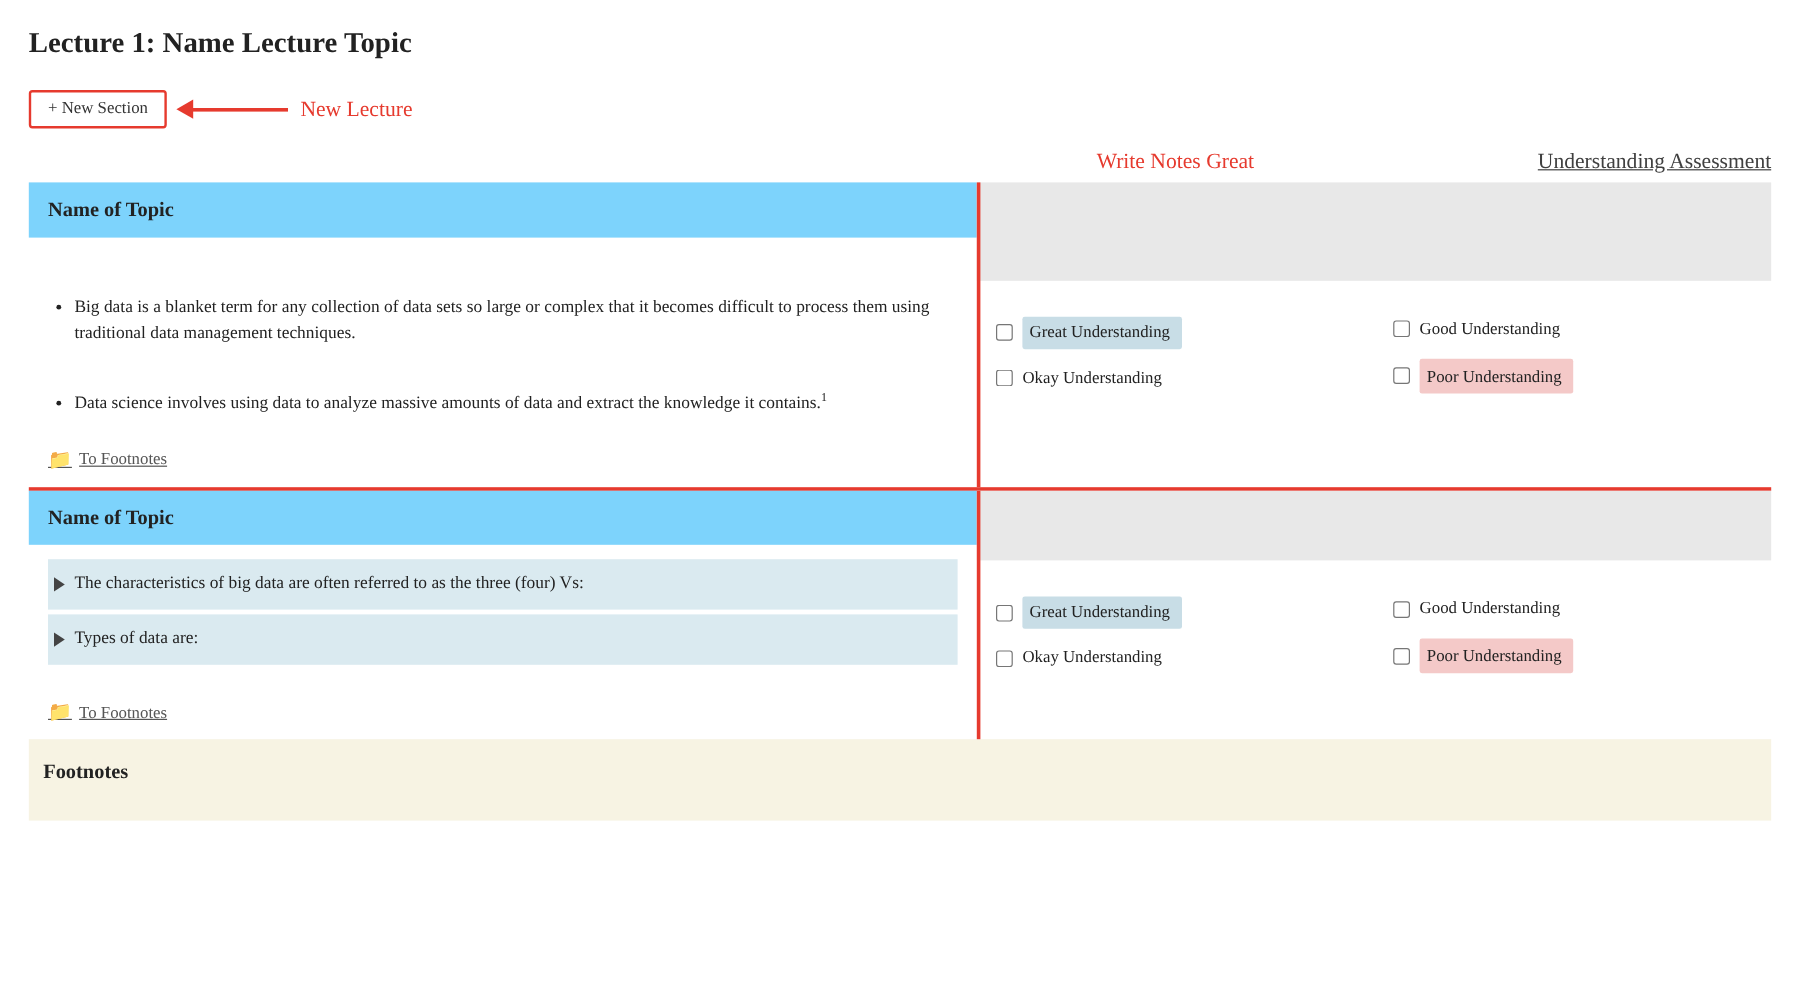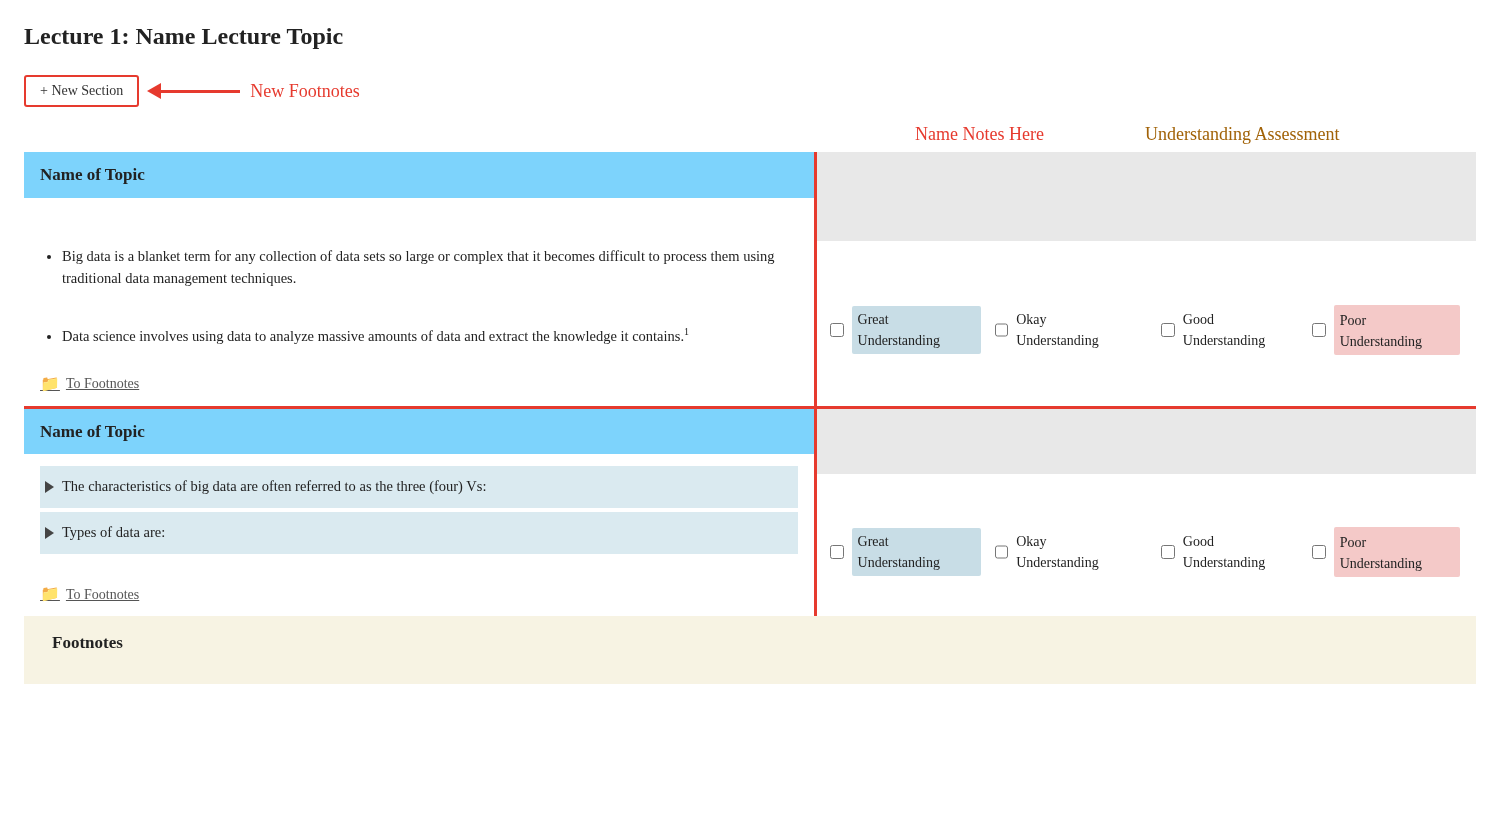--- a/index.html
+++ b/index.html
@@ -80,25 +80,26 @@
     }
 
     .col-header-notes {
       color: #e63a2e;
       font-size: 18px;
       text-align: center;
       padding: 4px 0 4px 0;
     }
 
     .col-header-assessment {
-      color: #a16207;
+      color: #404040;
       font-size: 18px;
-      text-align: left;
+      text-align: right;
       padding: 4px 0 4px 0;
       grid-column: 3;
+      text-decoration: underline;
     }
 
     
     .main-content {
       position: relative;
     }
 
     
     .h-divider {
       width: 100%;
@@ -169,20 +170,21 @@
       cursor: pointer;
     }
 
     .folder-icon {
       font-size: 16px;
     }
 
     .assessment-body {
       padding: 30px 16px 16px 16px;
       display: flex;
+      flex-direction: column;
       gap: 14px;
     }
 
     .checkbox-item {
       display: flex;
       align-items: center;
       gap: 8px;
       font-size: 14px;
     }
 
@@ -220,21 +222,21 @@
       width: 0;
       height: 0;
       border-top: 6px solid transparent;
       border-bottom: 6px solid transparent;
       border-left: 9px solid #444;
     }
 
     
     .footnotes-section {
       background: #f7f3e3;
-      padding: 14px 20px 20px 28px;
+      padding: 14px 20px 20px 12px;
       margin-top: 0;
     }
 
     .footnotes-title {
       font-weight: bold;
       font-size: 17px;
       margin-bottom: 8px;
     }
 
     .footnote-item {
@@ -248,26 +250,26 @@
 <div class="page-wrapper">
 
   <div class="page-title">Lecture 1: Name Lecture Topic</div>
 
   <div class="toolbar-row">
     <button class="new-section-btn">+ New Section</button>
     <div class="arrow-container">
       <div class="arrow-head"></div>
       <div class="arrow-line"></div>
     </div>
-    <span class="new-subtopic-label">New Footnotes</span>
+    <span class="new-subtopic-label">New Lecture</span>
   </div>
 
   <div class="column-headers">
     <div></div>
-    <div class="col-header-notes">Name Notes Here</div>
+    <div class="col-header-notes">Write Notes Great</div>
     <div class="col-header-assessment">Understanding Assessment</div>
   </div>
 
   <div class="main-content">
 
     <div class="section-row">
       <div class="vertical-line"></div>
 
       <div class="notes-col">
         <div class="topic-header">

